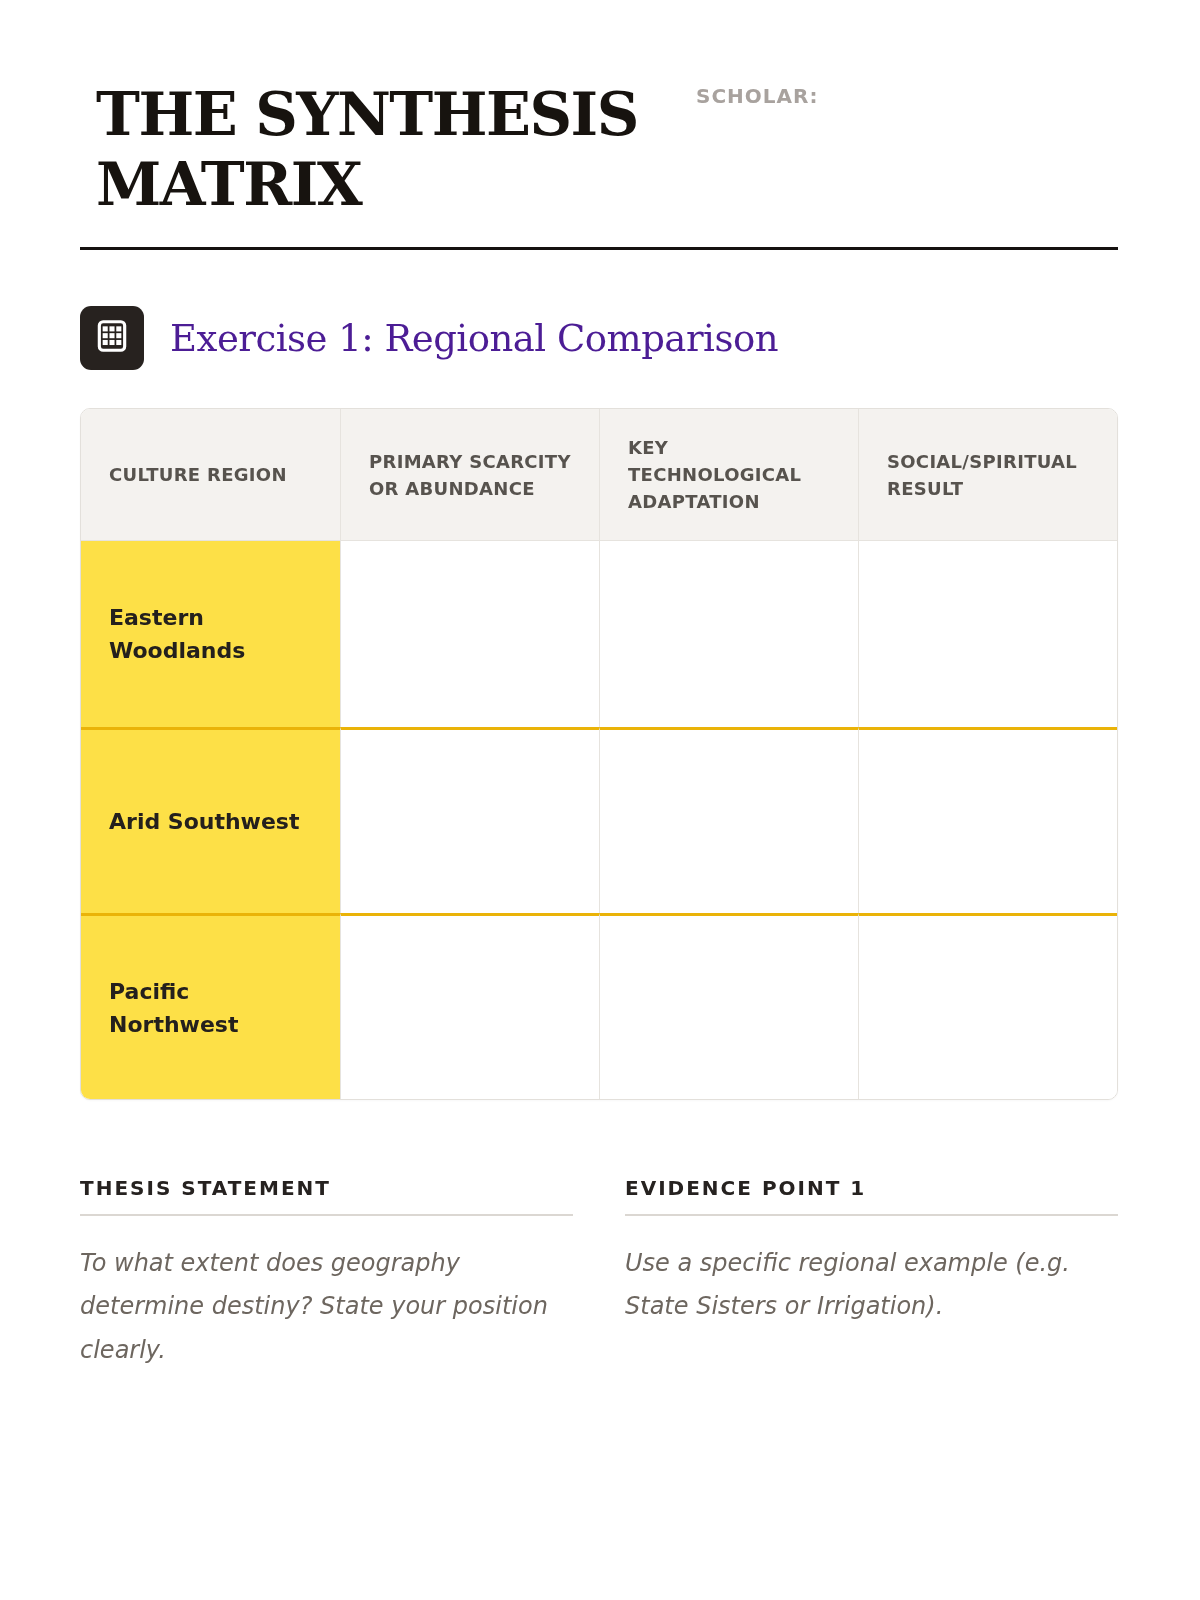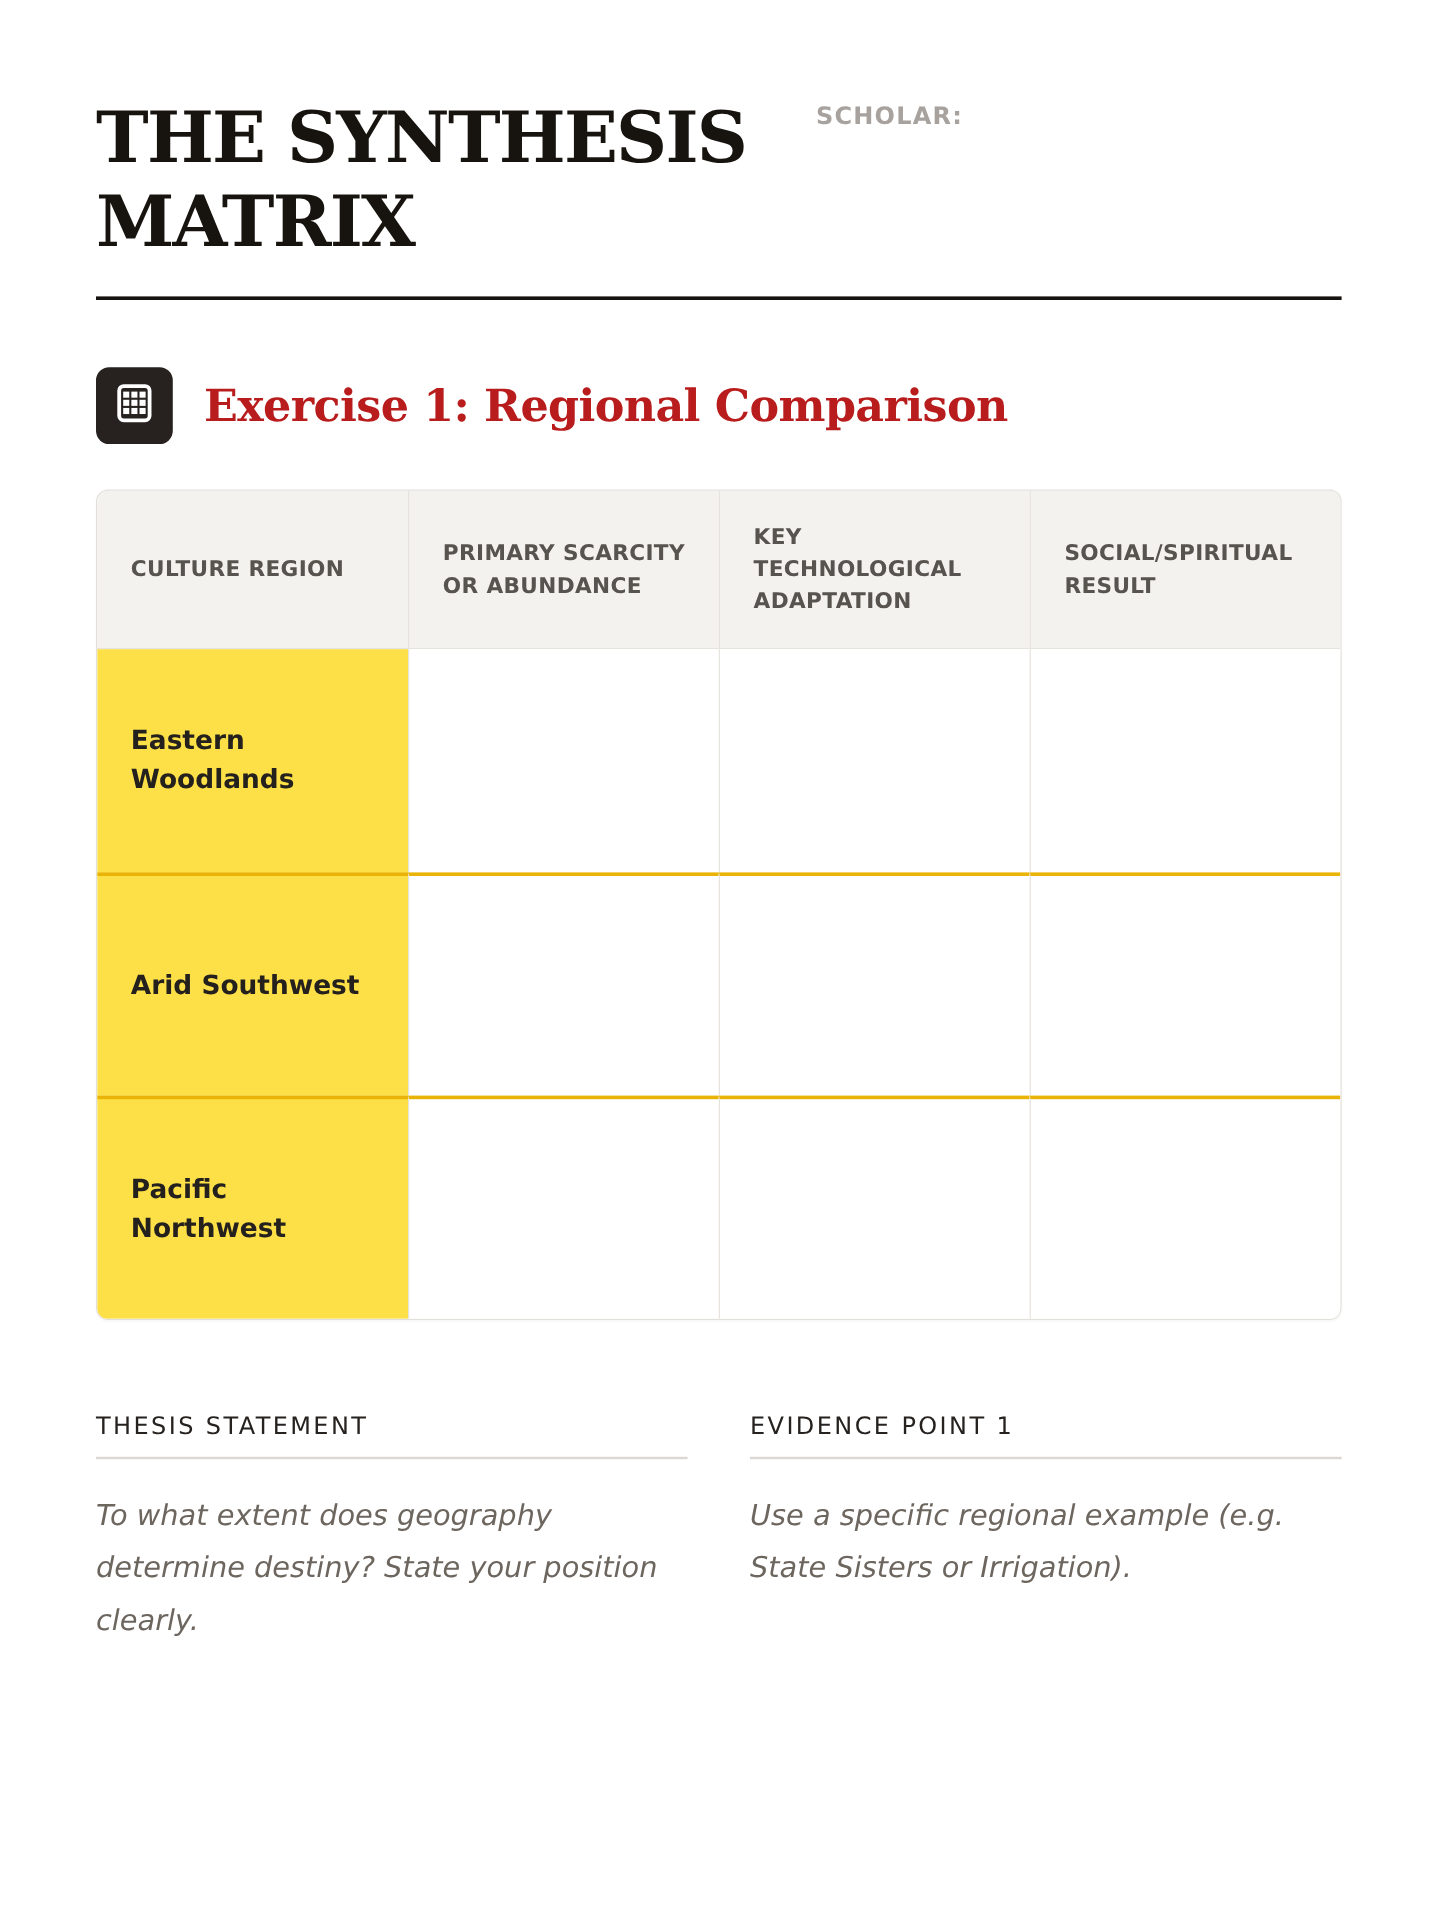--- a/index.html
+++ b/index.html
@@ -1,21 +1,21 @@
 <!DOCTYPE html>
 <html><head>
 <meta charset="utf-8">
 <style>
   * { margin:0; padding:0; box-sizing:border-box; }
   html,body { width:1200px; height:1600px; background:#ffffff; overflow:hidden; }
   body { font-family:"DejaVu Sans","Liberation Sans",sans-serif; color:#1c1917; }
   .page { width:1200px; height:1600px; padding:80px 82px 0 80px; overflow:hidden; }
 
   
-  .header { display:flex; justify-content:space-between; align-items:flex-start; }
+  .header { display:flex; justify-content:space-between; align-items:flex-start;margin-left:16px; }
   .title-block { max-width:600px; }
   .page-title {
     font-family:"DejaVu Serif","Liberation Serif",serif;
     font-weight:800; font-size:59px; line-height:1.18; letter-spacing:-1.5px;
     color:#17130f;
   }
   .subtitle {
     margin-top:16px; font-style:italic; font-size:27px; line-height:1.55;
     color:#78716c; max-width:500px;
   }
@@ -25,40 +25,40 @@
 
   .divider { border-top:3px solid #161210; margin-top:28px; }
 
   
   .section-head { display:flex; align-items:center; gap:26px; margin-top:56px; }
   .icon-tile { width:64px; height:64px; border-radius:11px; display:flex; align-items:center; justify-content:center; flex:0 0 64px; }
   .icon-dark { background:#27221f; }
   .icon-cream { background:#fbf0cc; }
   .section-title {
     font-family:"DejaVu Serif","Liberation Serif",serif;
-    font-size:37px; font-weight:700; color:#b91c1c; letter-spacing:-0.5px;
+    font-size:37px; font-weight:400; color:#4c1d95; letter-spacing:-0.5px;
   }
 
   
   .table-wrap { margin-top:38px; border:1px solid #e3e0db; border-radius:10px; overflow:hidden; box-shadow:0 1px 2px rgba(0,0,0,0.03); }
   table { width:100%; border-collapse:separate; border-spacing:0; }
   th, td { width:25%; }
   thead th {
     background:#f4f2ef; color:#57534e; text-align:left; vertical-align:middle;
     font-size:18px; font-weight:bold; text-transform:uppercase; letter-spacing:0.3px;
     line-height:1.5; padding:24px 28px; height:132px; border-bottom:1px solid #e6e3de;
   }
   th + th, td + td { border-left:1px solid #e6e3de; }
   tbody td { height:186px; vertical-align:middle; padding:24px 28px; background:#ffffff; }
   tbody tr + tr td { border-top:3px solid #eab308; }
   td.region-cell { background:#fde047; font-weight:bold; font-size:22px; color:#24201d; line-height:1.5; }
 
   
   .prep-grid { display:grid; grid-template-columns:1fr 1fr; column-gap:52px; margin-top:76px; }
-  .prep-label { font-size:20px; font-weight:normal; letter-spacing:2px; color:#262220; text-transform:uppercase; }
+  .prep-label { font-size:20px; font-weight:bold; letter-spacing:2px; color:#262220; text-transform:uppercase; }
   .prep-rule { border-bottom:2px solid #dbd7d2; margin-top:14px; }
   .prep-prompt { font-style:italic; font-size:24px; line-height:1.8; color:#6d665f; margin-top:26px; }
 </style>
 </head>
 <body>
 
 <div class="page">
 
   <div class="header">
     <div class="title-block">

